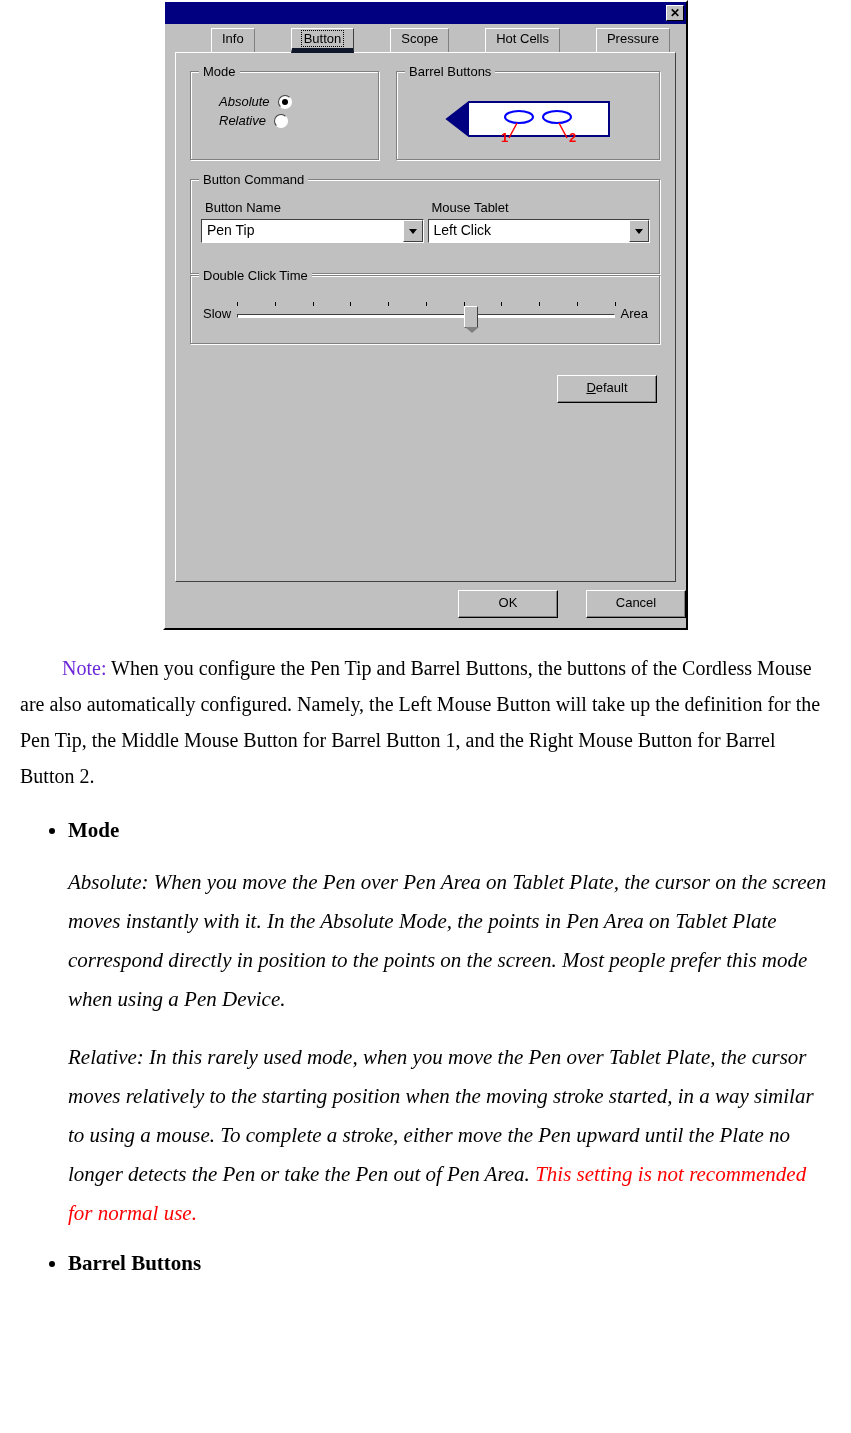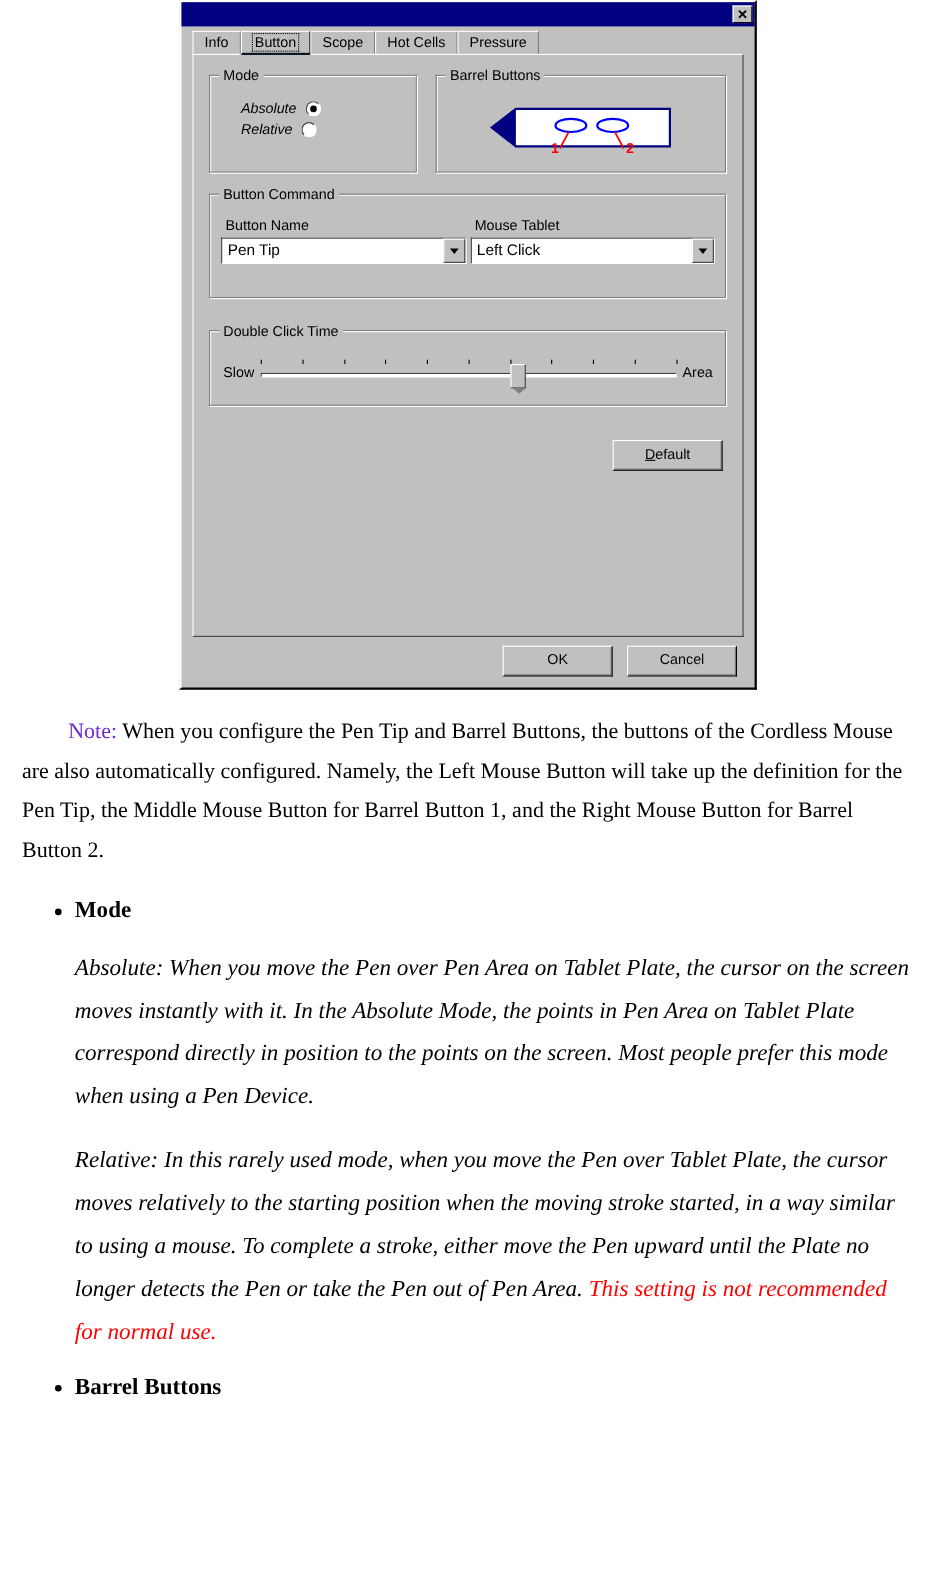--- a/index.html
+++ b/index.html
@@ -48,25 +48,26 @@
     display: flex; padding: 4px 0 0 10px;
   }
   .tab {
     background: #c0c0c0;
     border-top: 1px solid #ffffff;
     border-left: 1px solid #ffffff;
     border-right: 1px solid #808080;
     padding: 2px 10px;
     font-size: 13px;
     margin-right: 0px;
+    margin-left: 36px;
   }
   .tab.active {
     position: relative; z-index: 2;
     border-right: 1px solid #404040;
-    border-bottom: 2px solid #0f172a;
+    border-bottom: 5px solid #0f172a;
     margin-bottom: -1px;
   }
   .tab.active .tab-label {
     outline: 1px dotted #000000;
     padding: 0 2px;
   }
   .tabpanel {
     margin: 0 10px 8px 10px;
     border-top: 1px solid #ffffff;
     border-left: 1px solid #ffffff;
@@ -132,21 +133,21 @@
     border-bottom: 1px solid #404040;
     display: flex; align-items: center; justify-content: center;
   }
   .tri-down {
     width: 0; height: 0;
     border-left: 4px solid transparent;
     border-right: 4px solid transparent;
     border-top: 5px solid #000;
   }
 
-  .dct-box { margin-top: 28px; height: 70px; display: flex; align-items: center; gap: 6px; padding: 18px 12px 12px 12px; }
+  .dct-box { height: 70px; display: flex; align-items: center; gap: 6px; padding: 18px 12px 12px 12px; }
   .slider-track {
     flex: 1; height: 26px; position: relative;
   }
   .slider-groove {
     position: absolute; left: 0; right: 0; top: 14px; height: 4px;
     background: #ffffff;
     border-top: 1px solid #404040;
     border-left: 1px solid #404040;
     border-bottom: 1px solid #ffffff;
     border-right: 1px solid #ffffff;
@@ -177,22 +178,22 @@
     border-bottom: 1px solid #000000;
     box-shadow: inset -1px -1px 0 #808080;
     padding: 4px 0;
     text-align: center;
     font-size: 13px;
     width: 100px;
     height: 28px;
   }
   .default-row { display: flex; justify-content: flex-end; margin-top: 30px; padding-right: 4px; }
   .dlg-buttons {
-    display: flex; justify-content: flex-end; gap: 13px;
-    padding: 0 16px 10px 0;
+    display: flex; justify-content: flex-end; gap: 28px;
+    padding: 0 0 10px 0;
   }
 
   
   .caption {
     text-align: center;
     font-style: italic;
     font-size: 22px;
     margin: 18px 0 26px 0;
   }
   .note-para { line-height: 1.8; margin: 0 0 24px 0; }

